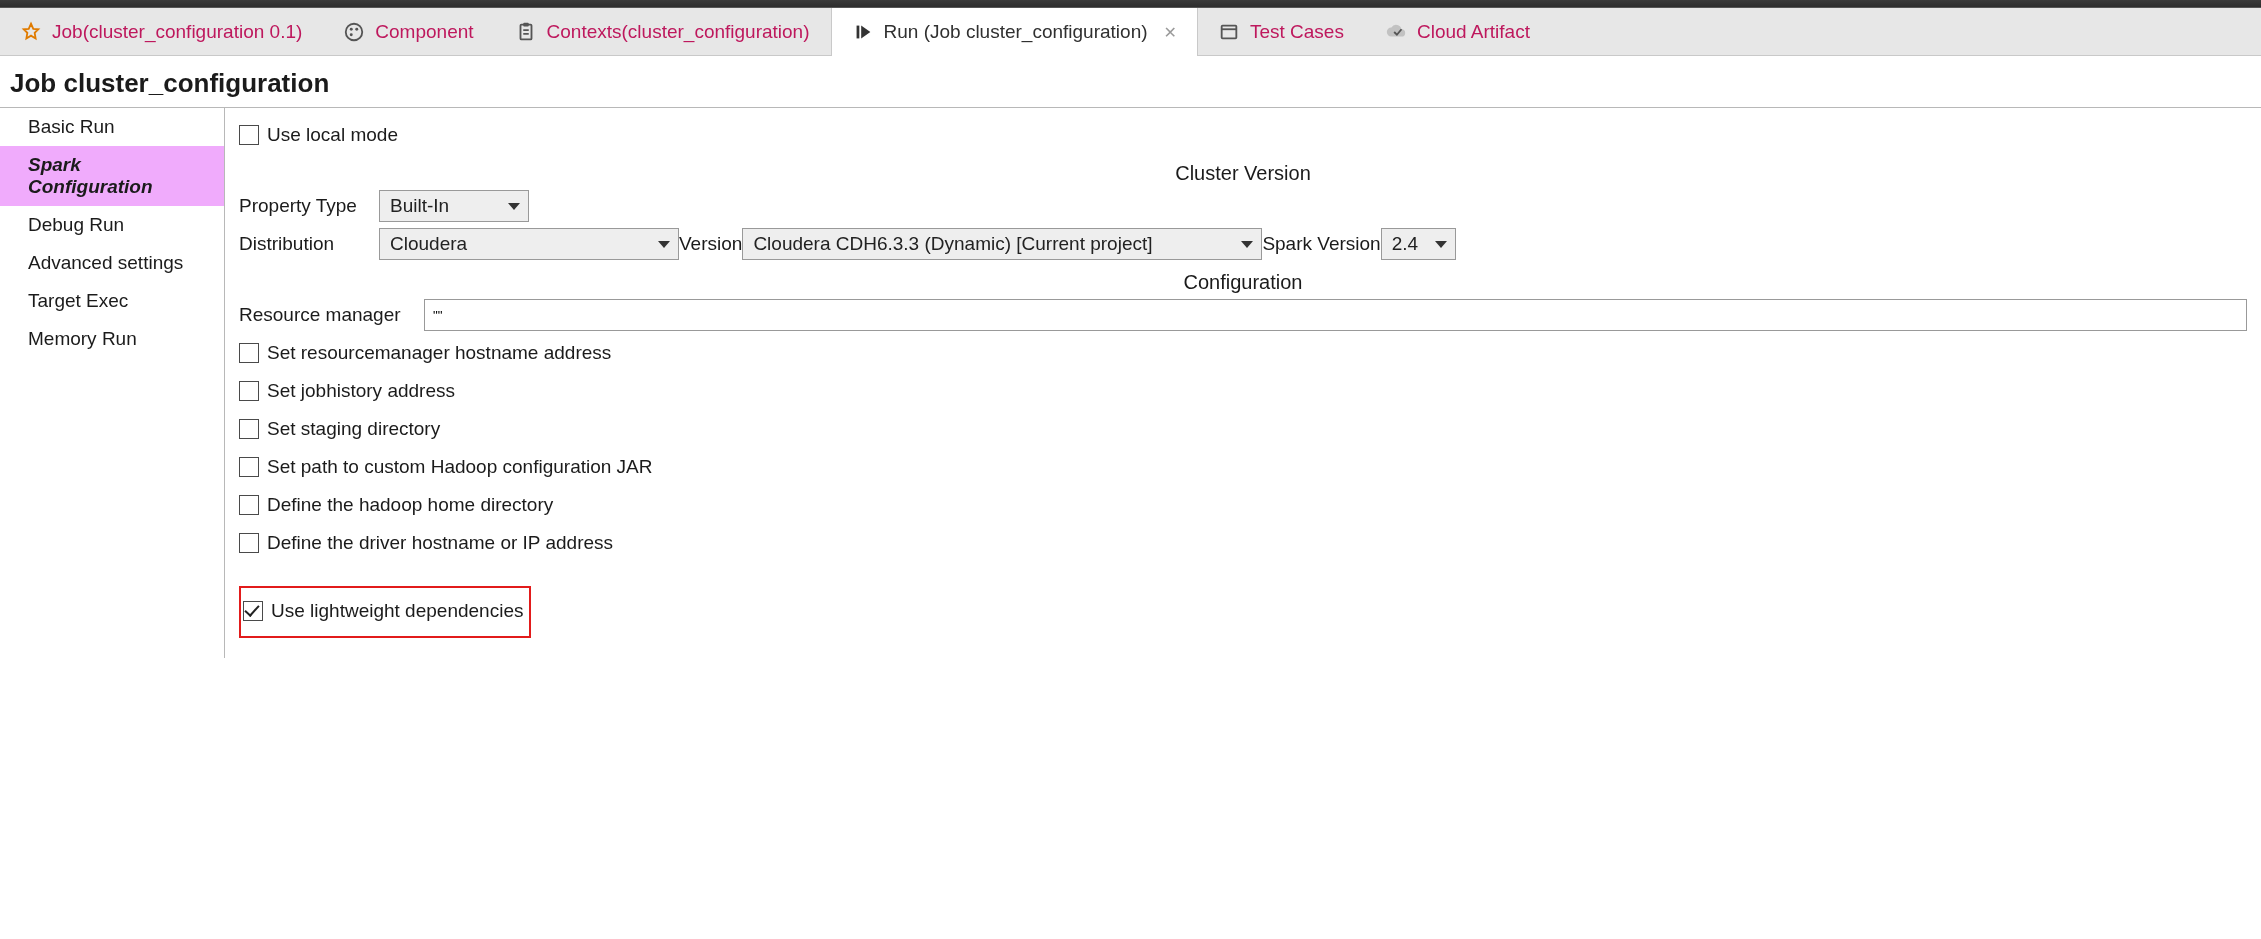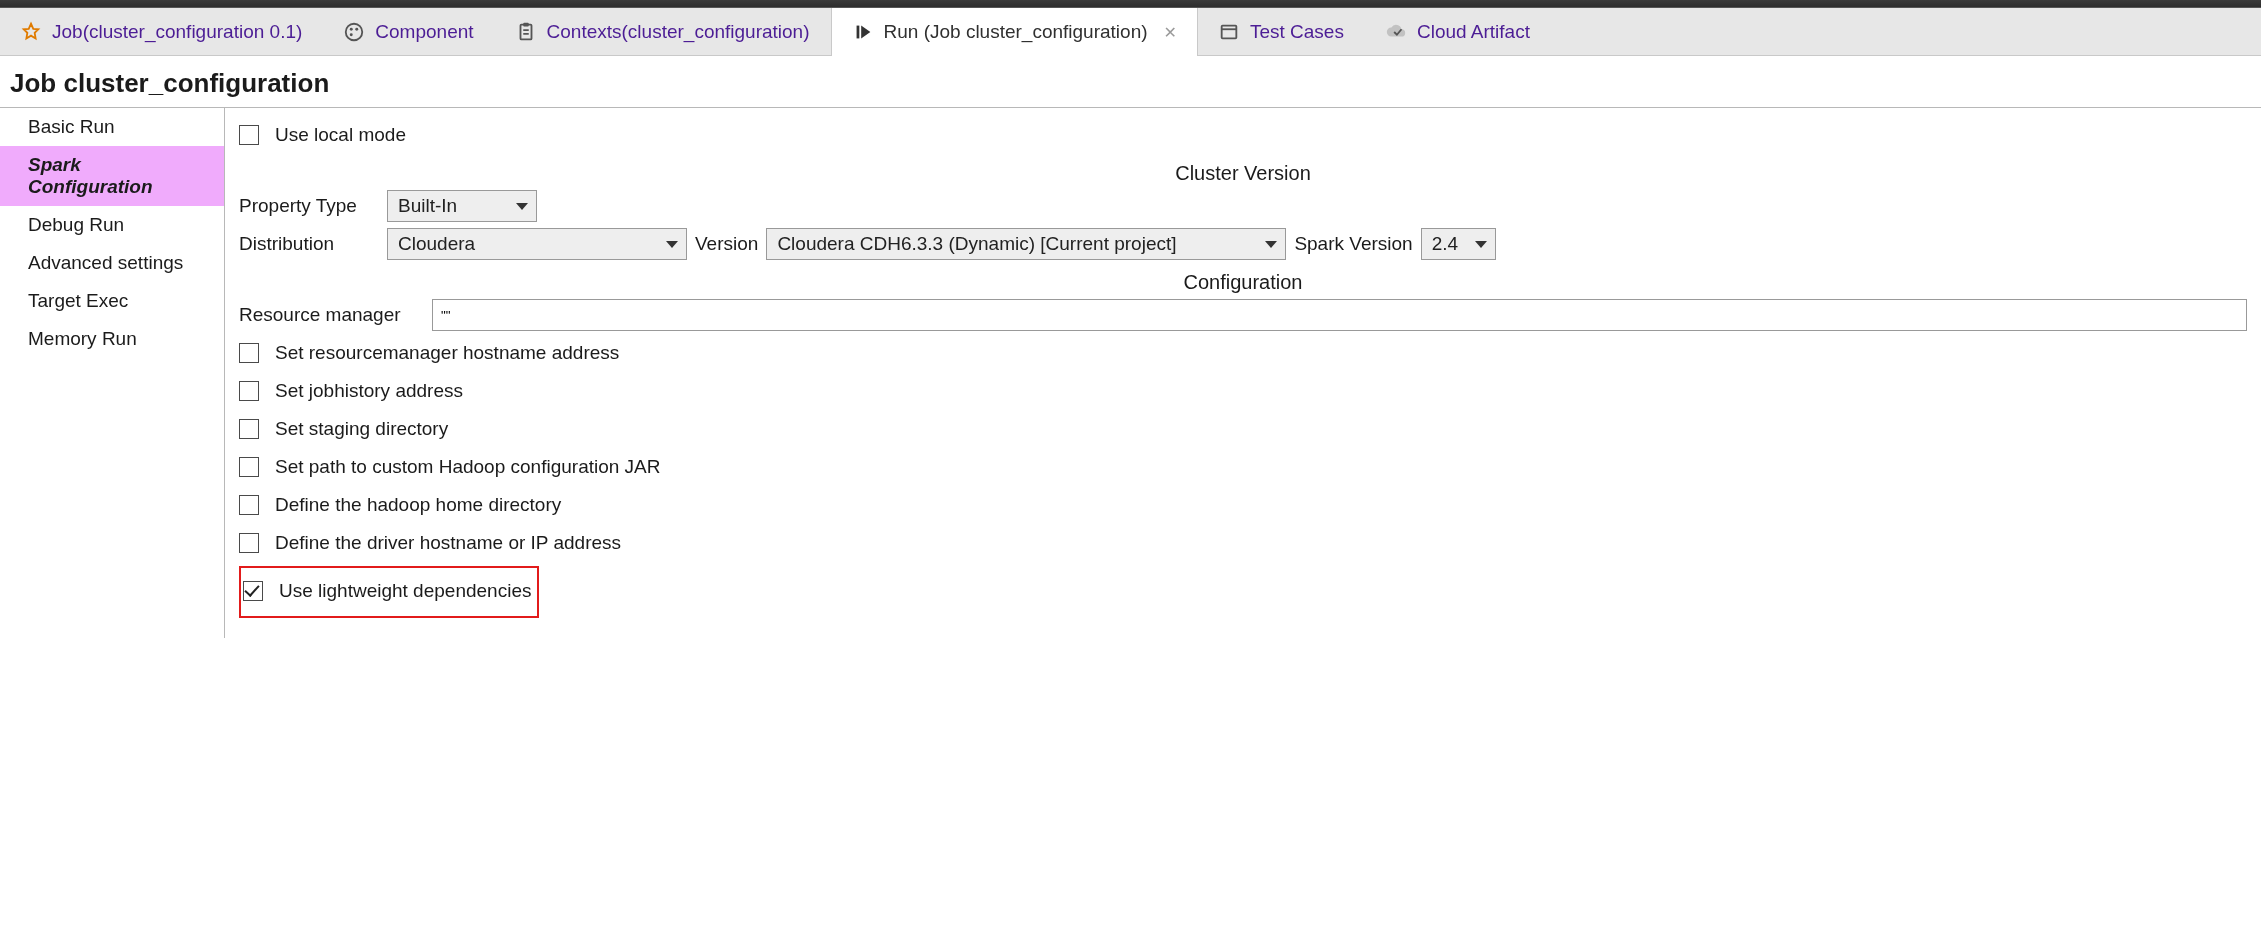--- a/index.html
+++ b/index.html
@@ -20,21 +20,21 @@
     align-items: stretch;
     background: #e7e7e7;
     border-bottom: 1px solid #c9c9c9;
     height: 48px;
   }
   .tab {
     display: flex;
     align-items: center;
     gap: 10px;
     padding: 0 20px;
-    color: #4c1d95;
+    color: #be185d;
     cursor: pointer;
     border-right: 1px solid transparent;
   }
   .tab.active {
     background: #fff;
     color: #303030;
     border-left: 1px solid #c9c9c9;
     border-right: 1px solid #c9c9c9;
     margin-bottom: -1px;
   }
@@ -67,21 +67,21 @@
     font-weight: 700;
     font-style: italic;
   }
   .content {
     flex: 1;
     padding: 6px 14px 20px 14px;
   }
   .row {
     display: flex;
     align-items: center;
-    gap: 8px;
+    gap: 0;
     margin: 4px 0;
     min-height: 34px;
   }
   .section-label {
     font-size: 20px;
     padding-top: 6px;
     text-align: center;
   }
   .lbl { min-width: 140px; }
   .lbl-wide { min-width: 185px; }
@@ -122,21 +122,21 @@
     height: 32px;
     padding: 0 8px;
     background: #fff;
   }
   .asterisk { color: #1a4aa8; font-size: 14px; align-self:flex-start; margin-top:2px;}
   .flex1 { flex: 1; min-width: 0; }
   .highlight-box {
     border: 2.5px solid #e21b1b;
     padding: 2px 6px 4px 2px;
     display: inline-block;
-    margin-top: 2px;
+    margin-top: 22px;
   }
   .highlight-box .row { margin: 4px 0; }
 </style>
 </head>
 <body>
 
 <div class="topbar"></div>
 
 <div class="tabstrip">
   <div class="tab">

